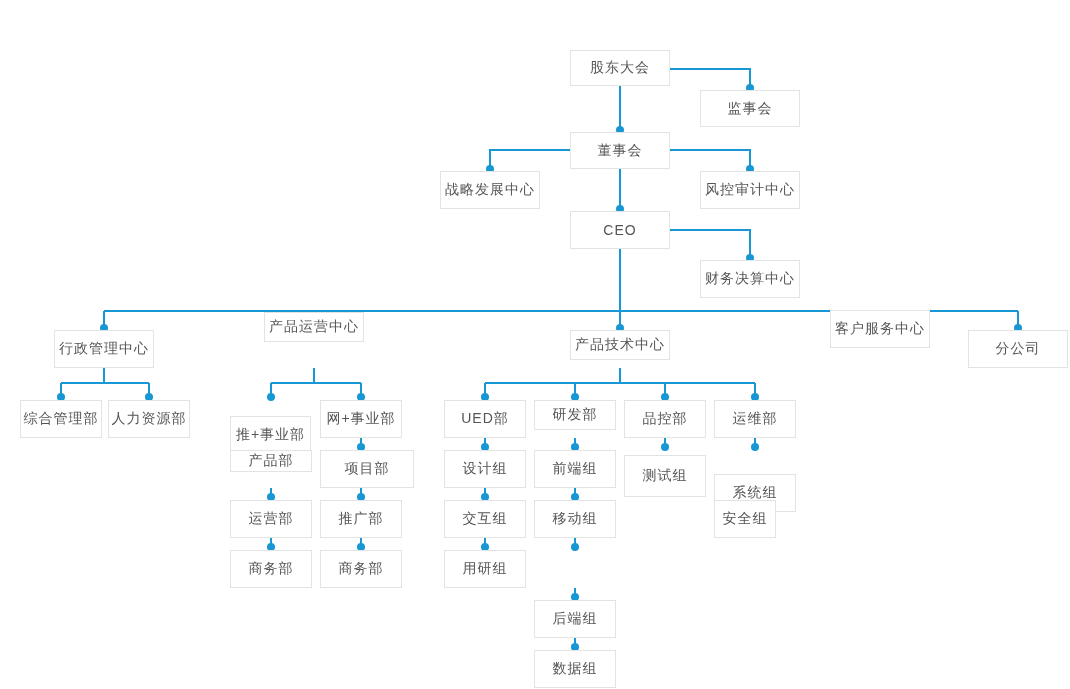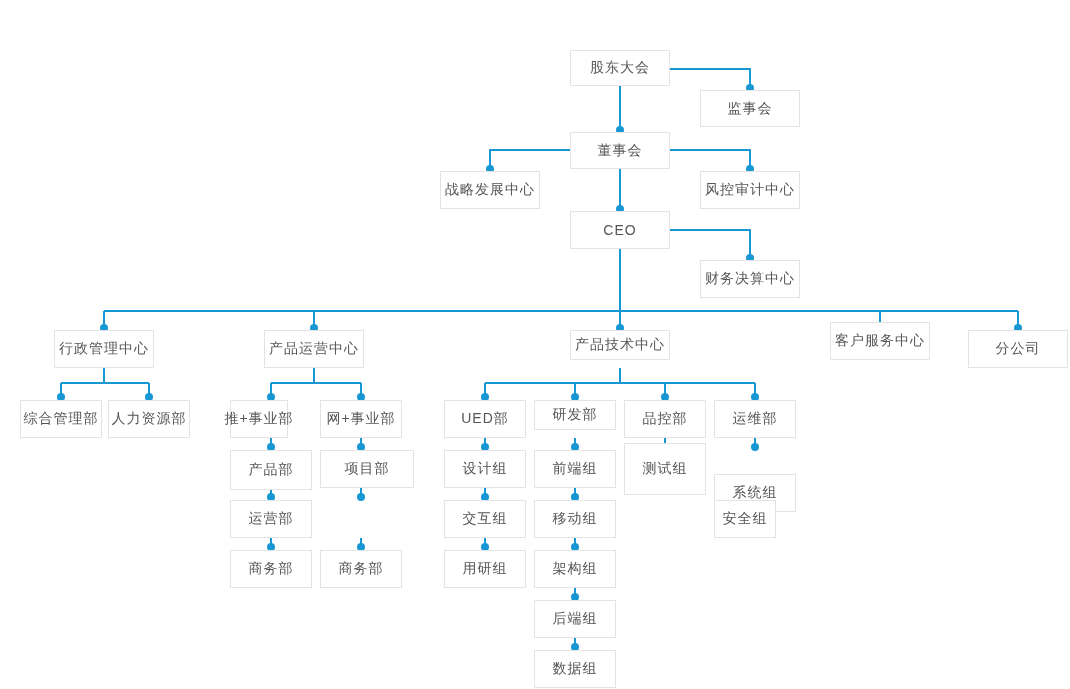--- a/index.html
+++ b/index.html
@@ -110,47 +110,47 @@
 
   <div class="node" style="left:570px;top:50px;width:100px;height:36px">股东大会</div>
   <div class="node" style="left:700px;top:90px;width:100px;height:37px">监事会</div>
   <div class="node" style="left:570px;top:132px;width:100px;height:37px">董事会</div>
   <div class="node" style="left:440px;top:171px;width:100px;height:38px">战略发展中心</div>
   <div class="node" style="left:700px;top:171px;width:100px;height:38px">风控审计中心</div>
   <div class="node" style="left:570px;top:211px;width:100px;height:38px">CEO</div>
   <div class="node" style="left:700px;top:260px;width:100px;height:38px">财务决算中心</div>
 
   <div class="node" style="left:54px;top:330px;width:100px;height:38px">行政管理中心</div>
-  <div class="node" style="left:264px;top:330px;width:100px;height:38px">产品运营中心</div>
+  <div class="node" style="left:264px;top:312px;width:100px;height:30px">产品运营中心</div>
   <div class="node" style="left:570px;top:330px;width:100px;height:30px">产品技术中心</div>
-  <div class="node" style="left:830px;top:322px;width:100px;height:38px">客户服务中心</div>
+  <div class="node" style="left:830px;top:310px;width:100px;height:38px">客户服务中心</div>
   <div class="node" style="left:968px;top:330px;width:100px;height:38px">分公司</div>
 
   <div class="node" style="left:20px;top:400px;width:82px;height:38px">综合管理部</div>
   <div class="node" style="left:108px;top:400px;width:82px;height:38px">人力资源部</div>
-  <div class="node" style="left:230px;top:400px;width:58px;height:38px">推+事业部</div>
+  <div class="node" style="left:230px;top:416px;width:81px;height:38px">推+事业部</div>
   <div class="node" style="left:320px;top:400px;width:82px;height:38px">网+事业部</div>
   <div class="node" style="left:444px;top:400px;width:82px;height:38px">UED部</div>
   <div class="node" style="left:534px;top:400px;width:82px;height:30px">研发部</div>
   <div class="node" style="left:624px;top:400px;width:82px;height:38px">品控部</div>
   <div class="node" style="left:714px;top:400px;width:82px;height:38px">运维部</div>
 
-  <div class="node" style="left:230px;top:450px;width:82px;height:40px">产品部</div>
+  <div class="node" style="left:230px;top:450px;width:82px;height:22px">产品部</div>
   <div class="node" style="left:320px;top:450px;width:94px;height:38px">项目部</div>
   <div class="node" style="left:444px;top:450px;width:82px;height:38px">设计组</div>
   <div class="node" style="left:534px;top:450px;width:82px;height:38px">前端组</div>
-  <div class="node" style="left:624px;top:443px;width:82px;height:52px">测试组</div>
+  <div class="node" style="left:624px;top:455px;width:82px;height:42px">测试组</div>
   <div class="node" style="left:714px;top:474px;width:82px;height:38px">系统组</div>
 
   <div class="node" style="left:230px;top:500px;width:82px;height:38px">运营部</div>
+  <div class="node" style="left:320px;top:500px;width:82px;height:38px">推广部</div>
   <div class="node" style="left:444px;top:500px;width:82px;height:38px">交互组</div>
   <div class="node" style="left:534px;top:500px;width:82px;height:38px">移动组</div>
   <div class="node" style="left:714px;top:500px;width:62px;height:38px">安全组</div>
 
   <div class="node" style="left:230px;top:550px;width:82px;height:38px">商务部</div>
   <div class="node" style="left:320px;top:550px;width:82px;height:38px">商务部</div>
   <div class="node" style="left:444px;top:550px;width:82px;height:38px">用研组</div>
-  <div class="node" style="left:534px;top:550px;width:82px;height:38px">架构组</div>
 
   <div class="node" style="left:534px;top:600px;width:82px;height:38px">后端组</div>
   <div class="node" style="left:534px;top:650px;width:82px;height:38px">数据组</div>
 
 </div>
 
 </body></html>

